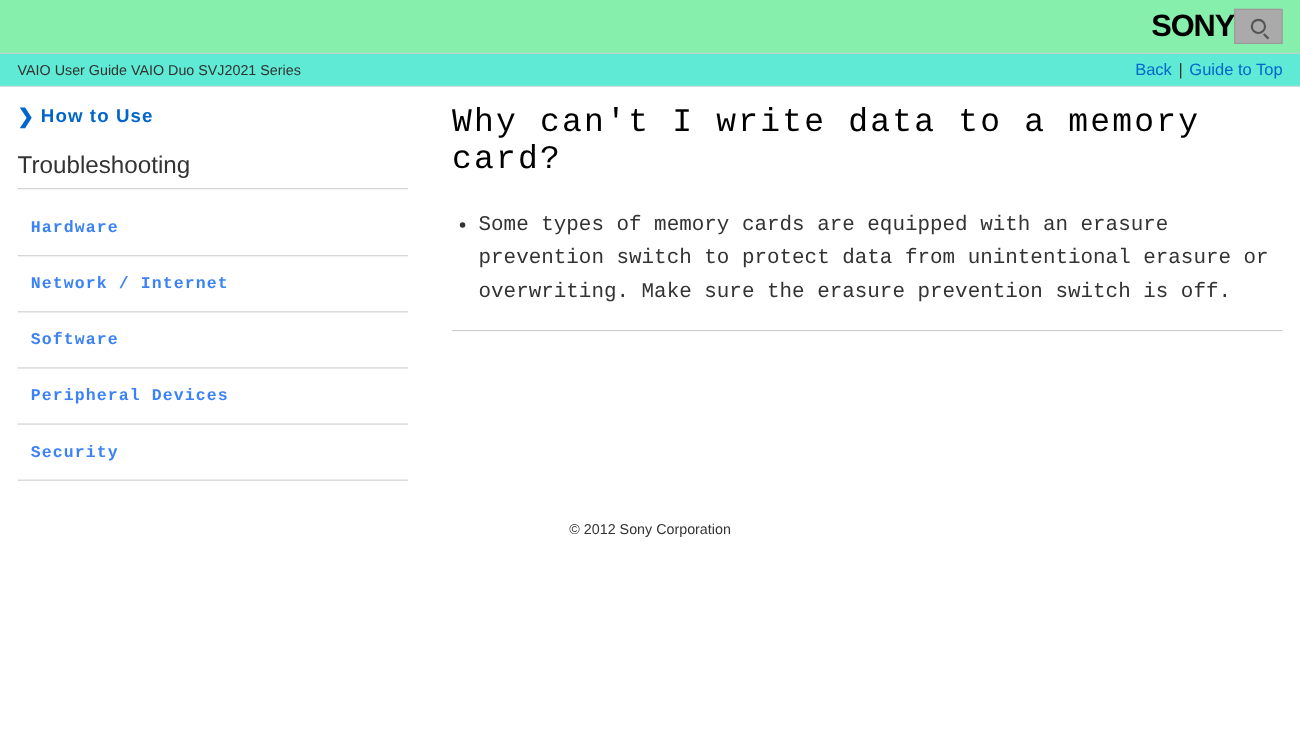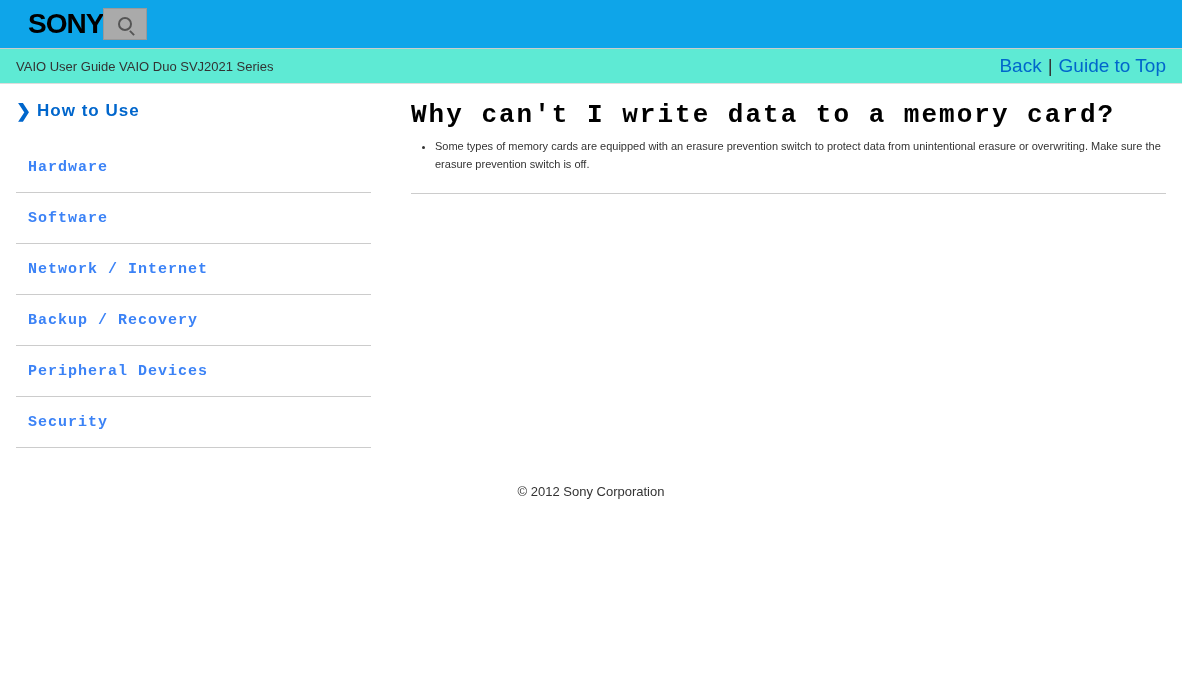--- a/index.html
+++ b/index.html
@@ -14,24 +14,24 @@
       color: #333;
       background: #fff;
       width: 1182px;
       min-height: 682px;
     }
 
     
     .header {
       display: flex;
       align-items: center;
-      justify-content: flex-start;
-      padding: 8px 28px;
+      justify-content: flex-end;
+      padding: 8px 16px;
       border-bottom: 1px solid #ccc;
-      background: #0ea5e9;
+      background: #86efac;
     }
 
     .sony-logo {
       font-size: 28px;
       font-weight: bold;
       font-family: Arial, sans-serif;
       letter-spacing: -1px;
       color: #000;
     }
 
@@ -94,21 +94,21 @@
 
     .nav-title {
       font-size: 13px;
       color: #333;
     }
 
     .nav-links {
       display: flex;
       gap: 6px;
       align-items: center;
-      font-size: 19px;
+      font-size: 15px;
     }
 
     .nav-link {
       color: #0066cc;
       text-decoration: none;
       cursor: pointer;
     }
 
     .nav-separator {
       color: #333;
@@ -175,32 +175,33 @@
       font-family: Liberation Mono, monospace;
     }
 
     
     .content-area {
       flex: 1;
       padding-left: 20px;
     }
 
     .content-title {
-      font-size: 26px;
-      font-weight: bold;
+      font-size: 30px;
+      font-weight: normal;
       letter-spacing: 2px;
       color: #000;
-      margin-bottom: 8px;
+      margin-bottom: 26px;
       font-family: 'Courier New', monospace;
     }
 
     .content-body {
-      font-size: 11px;
+      font-size: 19px;
       line-height: 1.6;
       color: #333;
+      font-family: Liberation Mono, monospace;
     }
 
     .content-body ul {
       margin-left: 24px;
       margin-bottom: 20px;
     }
 
     .content-body li {
       margin-bottom: 8px;
     }
@@ -243,26 +244,26 @@
 
 <div class="main-layout">
 
   <div class="sidebar">
 
     <div class="sidebar-how-to-use">
       <span class="chevron-icon">❯</span>
       <span class="how-to-use-label">How to Use</span>
     </div>
 
+    <div class="troubleshooting-title">Troubleshooting</div>
 
     <ul class="sidebar-items">
     <li class="sidebar-item"><span class="sidebar-item-label">Hardware</span></li>
+        <li class="sidebar-item"><span class="sidebar-item-label">Network / Internet</span></li>
         <li class="sidebar-item"><span class="sidebar-item-label">Software</span></li>
-        <li class="sidebar-item"><span class="sidebar-item-label">Network / Internet</span></li>
-        <li class="sidebar-item"><span class="sidebar-item-label">Backup / Recovery</span></li>
         <li class="sidebar-item"><span class="sidebar-item-label">Peripheral Devices</span></li>
         <li class="sidebar-item"><span class="sidebar-item-label">Security</span></li>
       </ul>
 
   </div>
 
   <div class="content-area">
     <div class="content-title">Why can't I write data to a memory card?</div>
     <div class="content-body">
       <ul id="content-bullets">

